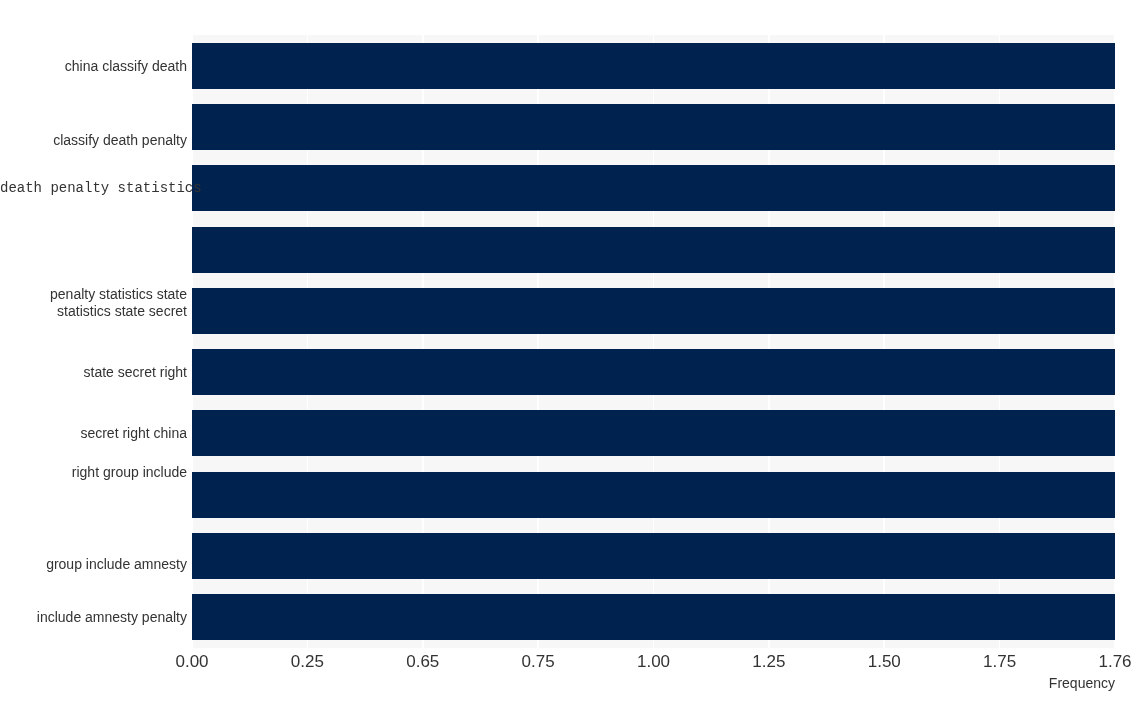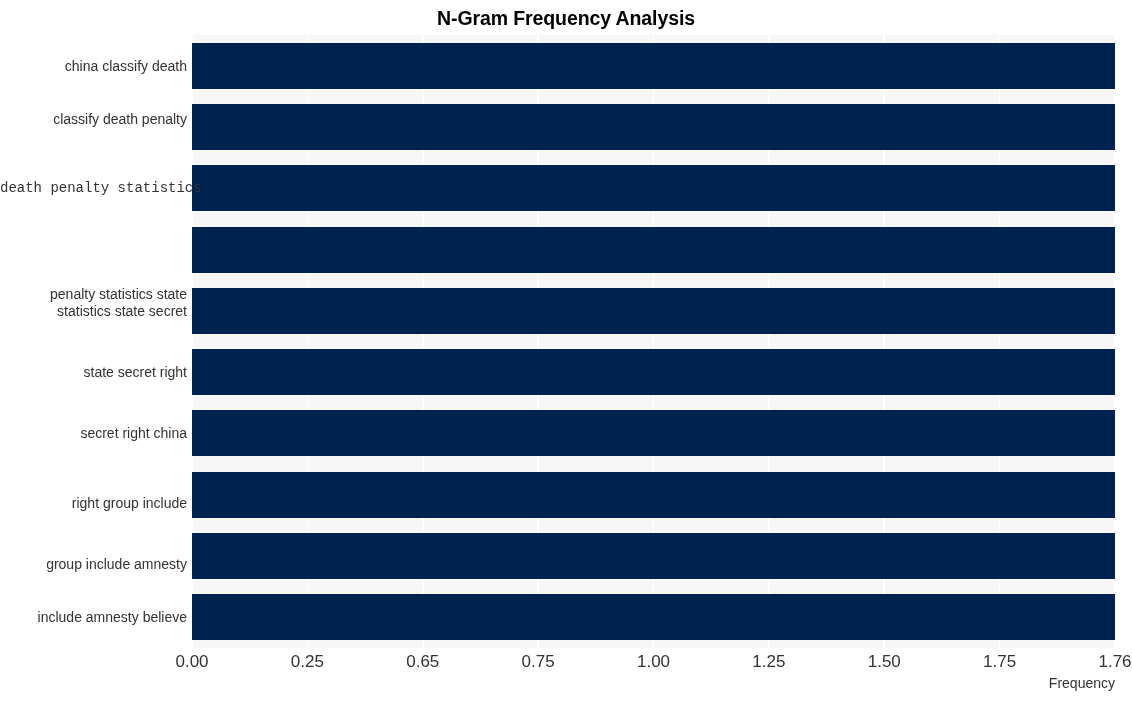--- a/index.html
+++ b/index.html
@@ -112,21 +112,20 @@
     text-align: right;
     font-size: 14px;
     color: #333333;
   }
 </style>
 </head>
 <body>
 
 <div class="figure">
 
-  <div class="chart-title">N-Gram Frequency Analysis</div>
 
   <div class="plot-area">
     <div class="gridlines" id="gridlines">
         <div class="vgrid" style="left: -0.8px;"></div>
         <div class="vgrid" style="left: 114.575px;"></div>
         <div class="vgrid" style="left: 229.95px;"></div>
         <div class="vgrid" style="left: 345.325px;"></div>
         <div class="vgrid" style="left: 460.7px;"></div>
         <div class="vgrid" style="left: 576.075px;"></div>
         <div class="vgrid" style="left: 691.45px;"></div>
@@ -142,29 +141,29 @@
         <div class="bar" title="state secret right: 2" style="top: 314.15px; height: 46px; width: 923px; background: rgb(0, 34, 78);"></div>
         <div class="bar" title="secret right group: 2" style="top: 375.45px; height: 46px; width: 923px; background: rgb(0, 34, 78);"></div>
         <div class="bar" title="right group include: 2" style="top: 436.75px; height: 46px; width: 923px; background: rgb(0, 34, 78);"></div>
         <div class="bar" title="group include amnesty: 2" style="top: 498.05px; height: 46px; width: 923px; background: rgb(0, 34, 78);"></div>
         <div class="bar" title="include amnesty believe: 2" style="top: 559.35px; height: 46px; width: 923px; background: rgb(0, 34, 78);"></div>
       </div>
   </div>
 
   <div class="ylabels" id="ylabels">
       <div class="ylabel" style="top: 30.65px;">china classify death</div>
-      <div class="ylabel" style="top: 84px;">classify death penalty</div>
+      <div class="ylabel" style="top: 105px;">classify death penalty</div>
       <div class="ylabel" style="top: 153.25px; font-family: Liberation Mono, monospace;">death penalty statistics</div>
       <div class="ylabel" style="top: 214.55px; margin-top: 44px;">penalty statistics state</div>
       <div class="ylabel" style="top: 275.85px;">statistics state secret</div>
       <div class="ylabel" style="top: 337.15px;">state secret right</div>
       <div class="ylabel" style="top: 398.45px;">secret right china</div>
-      <div class="ylabel" style="top: 468px;">right group include</div>
+      <div class="ylabel" style="top: 437px;">right group include</div>
       <div class="ylabel" style="top: 521.05px; margin-top: 8px;">group include amnesty</div>
-      <div class="ylabel" style="top: 582.35px;">include amnesty believe</div>
+      <div class="ylabel" style="top: 582.35px;">include amnesty penalty</div>
     </div>
 
   <div class="xlabels" id="xlabels">
       <div class="xlabel" style="left: 0px;">0.00</div>
       <div class="xlabel" style="left: 115.375px;">0.25</div>
       <div class="xlabel" style="left: 230.75px;">0.65</div>
       <div class="xlabel" style="left: 346.125px;">0.75</div>
       <div class="xlabel" style="left: 461.5px;">1.00</div>
       <div class="xlabel" style="left: 576.875px;">1.25</div>
       <div class="xlabel" style="left: 692.25px;">1.50</div>

